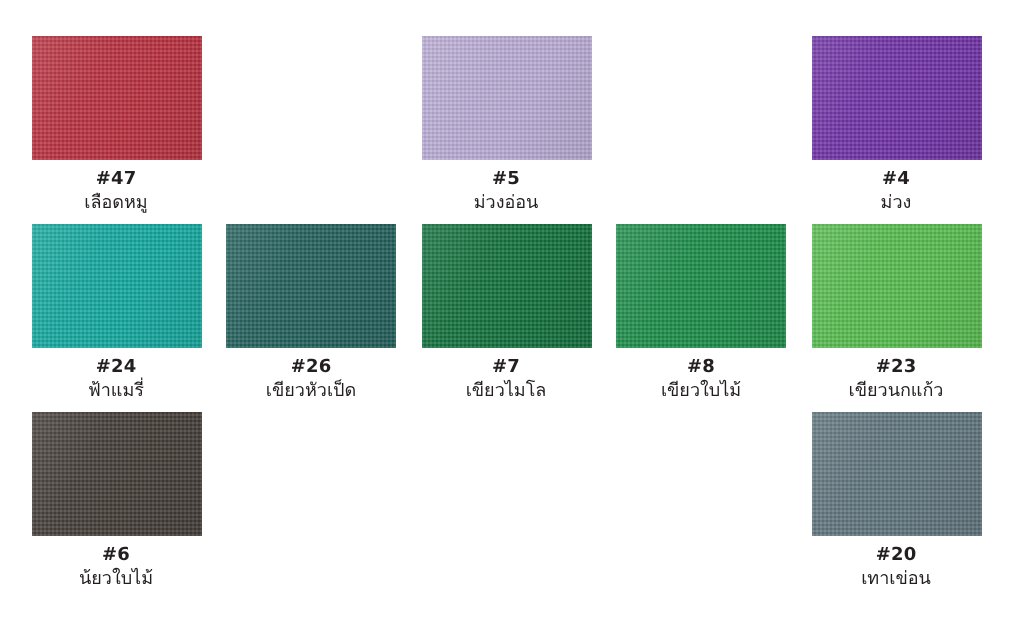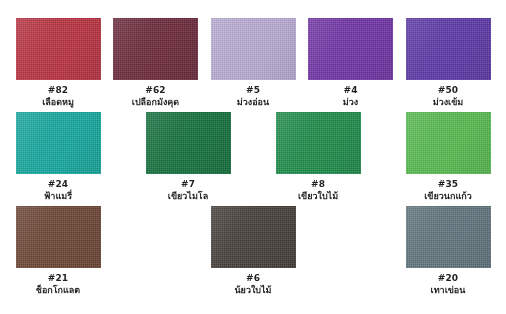--- a/index.html
+++ b/index.html
@@ -85,81 +85,73 @@
     font-size: 9px;
     font-weight: bold;
     color: #231f20;
     line-height: 11px;
     text-align: center;
     letter-spacing: 0.1px;
   }
 
   .swatch-name {
     font-size: 9px;
-    font-weight: bold;
+    font-weight: normal;
     color: #231f20;
     line-height: 12px;
     text-align: left;
     white-space: nowrap;
   }
 </style>
 </head>
 <body>
 
 <div id="swatch-chart">
     <div class="swatch-row">
       <div class="swatch-cell">
         <div class="swatch-chip" style="background-color: rgb(184, 48, 63);">
           <div class="weave"></div>
           <div class="sheen"></div>
         </div>
-        <div class="swatch-code">#82</div>
+        <div class="swatch-code">#47</div>
         <div class="swatch-name">เลือดหมู</div>
-      </div>
-      <div class="swatch-cell">
-        <div class="swatch-chip" style="background-color: rgb(107, 40, 57);">
-          <div class="weave"></div>
-          <div class="sheen"></div>
-        </div>
-        <div class="swatch-code">#62</div>
-        <div class="swatch-name">เปลือกมังคุด</div>
       </div>
       <div class="swatch-cell">
         <div class="swatch-chip" style="background-color: rgb(185, 171, 212);">
           <div class="weave"></div>
           <div class="sheen"></div>
         </div>
         <div class="swatch-code">#5</div>
         <div class="swatch-name">ม่วงอ่อน</div>
       </div>
       <div class="swatch-cell">
         <div class="swatch-chip" style="background-color: rgb(111, 50, 165);">
           <div class="weave"></div>
           <div class="sheen"></div>
         </div>
         <div class="swatch-code">#4</div>
         <div class="swatch-name">ม่วง</div>
       </div>
-      <div class="swatch-cell">
-        <div class="swatch-chip" style="background-color: rgb(91, 55, 167);">
-          <div class="weave"></div>
-          <div class="sheen"></div>
-        </div>
-        <div class="swatch-code">#50</div>
-        <div class="swatch-name">ม่วงเข้ม</div>
-      </div>
     </div>
     <div class="swatch-row">
       <div class="swatch-cell">
         <div class="swatch-chip" style="background-color: rgb(19, 168, 158);">
           <div class="weave"></div>
           <div class="sheen"></div>
         </div>
         <div class="swatch-code">#24</div>
         <div class="swatch-name">ฟ้าแมรี่</div>
+      </div>
+      <div class="swatch-cell">
+        <div class="swatch-chip" style="background-color: rgb(35, 96, 92);">
+          <div class="weave"></div>
+          <div class="sheen"></div>
+        </div>
+        <div class="swatch-code">#26</div>
+        <div class="swatch-name">เขียวหัวเป็ด</div>
       </div>
       <div class="swatch-cell">
         <div class="swatch-chip" style="background-color: rgb(18, 112, 60);">
           <div class="weave"></div>
           <div class="sheen"></div>
         </div>
         <div class="swatch-code">#7</div>
         <div class="swatch-name">เขียวไมโล</div>
       </div>
       <div class="swatch-cell">
@@ -168,33 +160,25 @@
           <div class="sheen"></div>
         </div>
         <div class="swatch-code">#8</div>
         <div class="swatch-name">เขียวใบไม้</div>
       </div>
       <div class="swatch-cell">
         <div class="swatch-chip" style="background-color: rgb(85, 187, 78);">
           <div class="weave"></div>
           <div class="sheen"></div>
         </div>
-        <div class="swatch-code">#35</div>
+        <div class="swatch-code">#23</div>
         <div class="swatch-name">เขียวนกแก้ว</div>
       </div>
     </div>
     <div class="swatch-row">
-      <div class="swatch-cell">
-        <div class="swatch-chip" style="background-color: rgb(107, 68, 51);">
-          <div class="weave"></div>
-          <div class="sheen"></div>
-        </div>
-        <div class="swatch-code">#21</div>
-        <div class="swatch-name">ช็อกโกแลต</div>
-      </div>
       <div class="swatch-cell">
         <div class="swatch-chip" style="background-color: rgb(68, 61, 56);">
           <div class="weave"></div>
           <div class="sheen"></div>
         </div>
         <div class="swatch-code">#6</div>
         <div class="swatch-name">น้ยวใบไม้</div>
       </div>
       <div class="swatch-cell">
         <div class="swatch-chip" style="background-color: rgb(95, 116, 124);">

